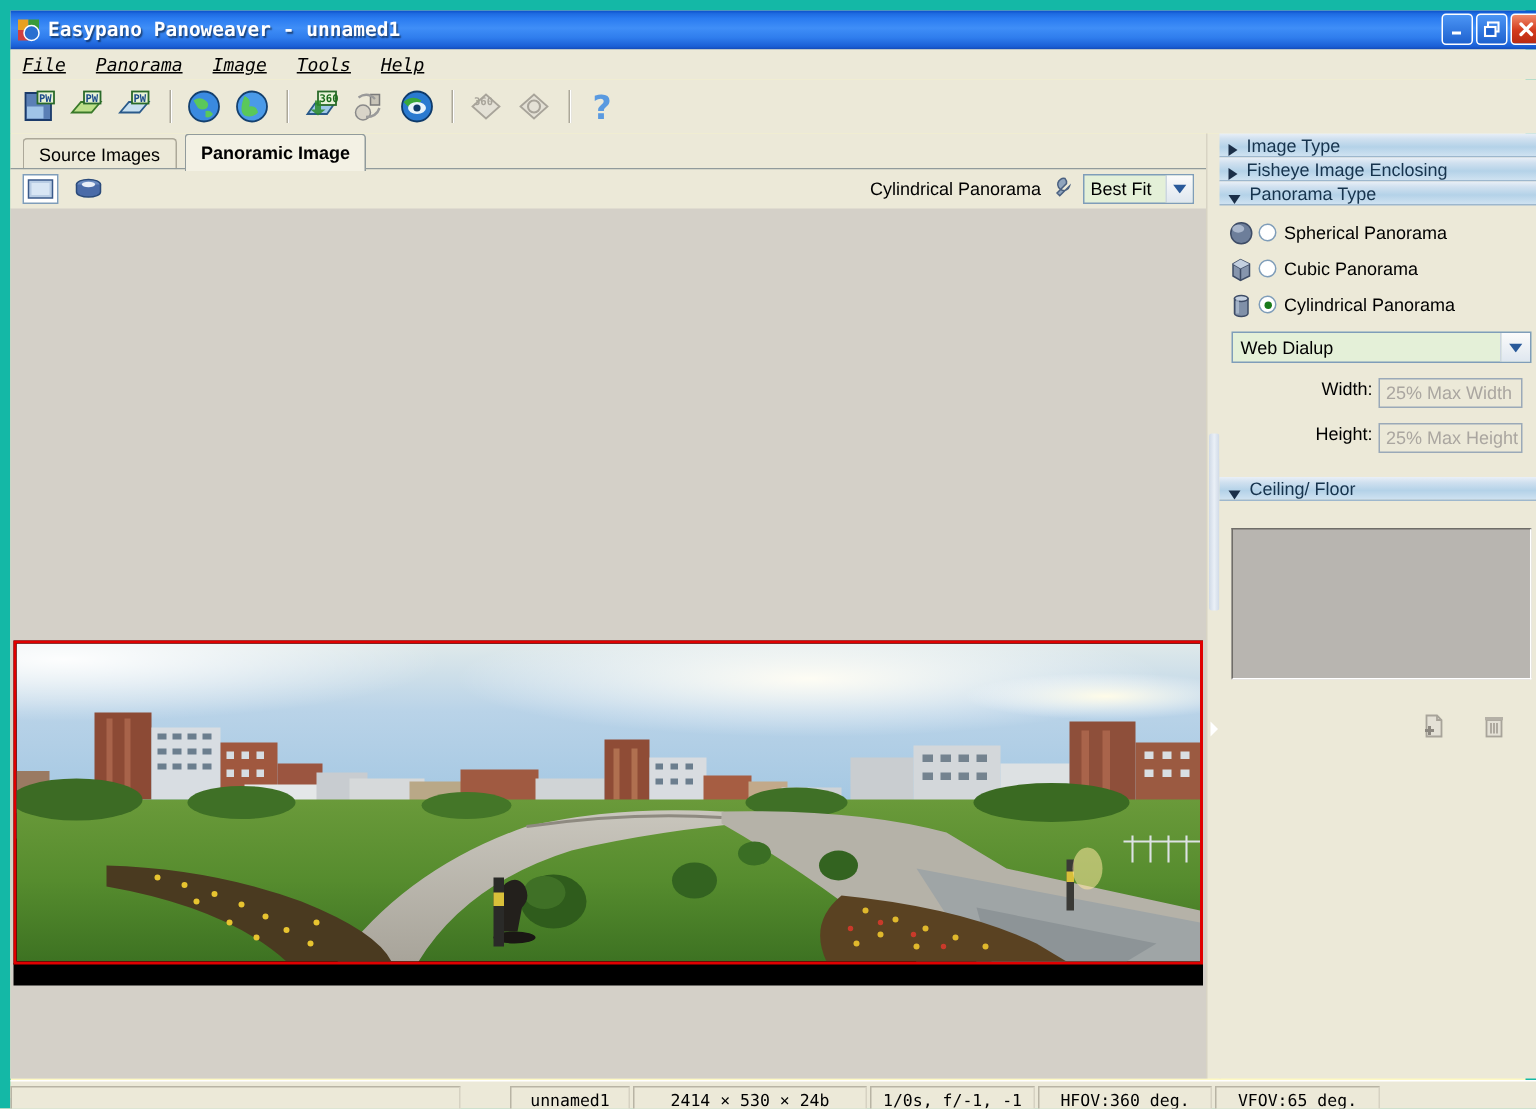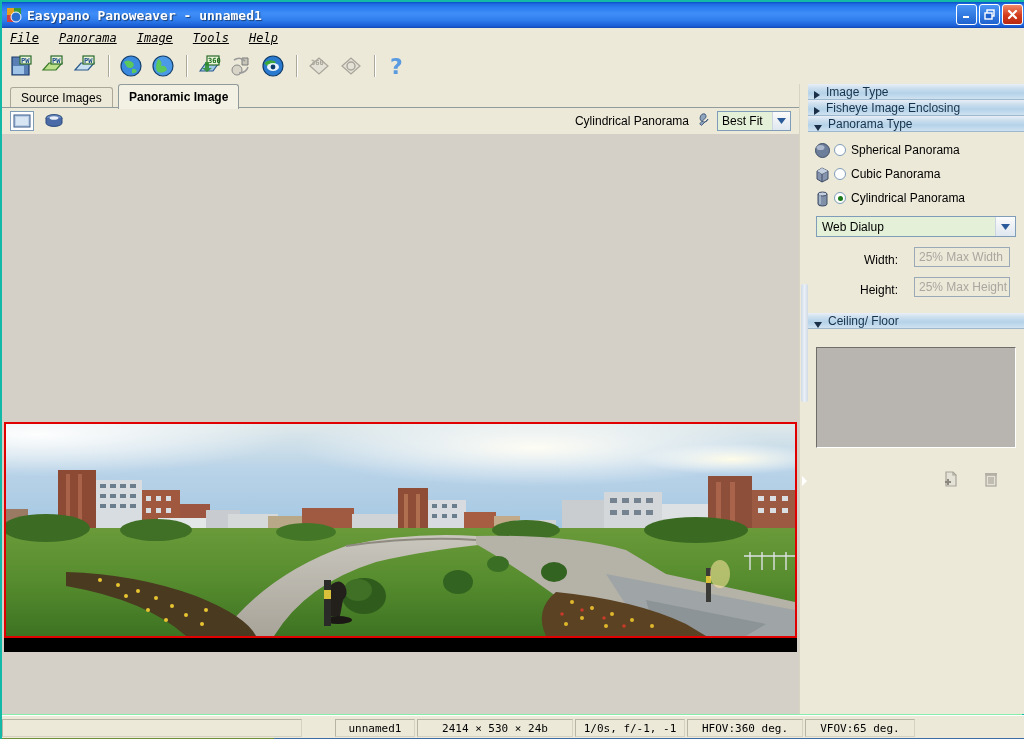--- a/index.html
+++ b/index.html
@@ -3,22 +3,22 @@
 <meta charset="utf-8">
 <style>
   html,body{margin:0;padding:0;}
   body{
     width:1024px;height:739px;overflow:hidden;
     font-family:"Liberation Sans", sans-serif;
     font-size:12px;
     background:#ece9d8;
     -webkit-font-smoothing:none;
   }
-  .app{position:relative;width:1024px;height:739px;background:#86efac;
-       border:2px solid #14b8a6;box-sizing:border-box;}
+  .app{position:relative;width:1024px;height:739px;background:#fef9c3;
+       border:7px solid #14b8a6;box-sizing:border-box;}
 
   
   .titlebar{
     position:absolute;left:0;top:0;width:1024px;height:26px;
     background:linear-gradient(to bottom,#0a50c8 0%,#1e6ae1 8%,#2a7bf0 20%,#3f8ef7 45%,#2f7ded 70%,#1a5fd6 92%,#1348b4 100%);
     display:flex;align-items:center;
   }
   .title-icon{width:16px;height:16px;margin-left:4px;margin-right:5px;flex:none;position:relative;}
   .titletext{
     color:#fff;font-family:"DejaVu Sans Mono",monospace;font-weight:bold;font-size:13px;
@@ -98,21 +98,21 @@
   .radiorow{display:flex;align-items:center;height:24px;padding-left:6px;cursor:default;}
   .picon{width:17px;height:17px;margin-right:3px;position:relative;flex:none;}
   .radio{width:12px;height:12px;border-radius:50%;border:1px solid #7f9db9;background:#fff;
          margin-right:5px;flex:none;position:relative;box-sizing:border-box;}
   .radio.on::after{content:"";position:absolute;left:2.5px;top:2.5px;width:5px;height:5px;
          border-radius:50%;background:#1a7a1a;}
   .radiorow .rl{font-size:12px;color:#000;}
 
   .combo2{margin:6px 8px 0 8px;height:21px;border:1px solid #7f9db9;background:#e4f0d8;
           display:flex;align-items:center;font-size:12px;padding-left:5px;box-sizing:border-box;cursor:default;}
-  .fieldrow{display:flex;align-items:flex-end;justify-content:flex-end;margin:10px 14px 0 0;gap:16px;}
+  .fieldrow{display:flex;align-items:flex-start;justify-content:flex-end;margin:10px 14px 0 0;gap:4px;}
   .fieldlabel{font-size:12px;color:#000;}
   .tinput{width:96px;height:20px;border:1px solid #9aa9b8;background:#ece9d8;
           font-size:12px;color:#aaa6a0;display:flex;align-items:center;padding-left:4px;box-sizing:border-box;}
 
   .cfrow{display:flex;align-items:center;margin:10px 8px 0 10px;gap:5px;}
   .dcombo{width:140px;height:22px;border:1px solid #c3c0b4;background:#ece9d8;display:flex;
           align-items:center;font-size:12px;color:#b0aca2;padding-left:5px;box-sizing:border-box;}
   .dcombo .ab{width:19px;height:20px;margin-left:auto;background:#e6e3d7;display:flex;
               align-items:center;justify-content:center;}
   .spin{width:32px;height:22px;border:1px solid #7f9db9;background:#ece9d8;font-size:12px;color:#aaa6a0;

